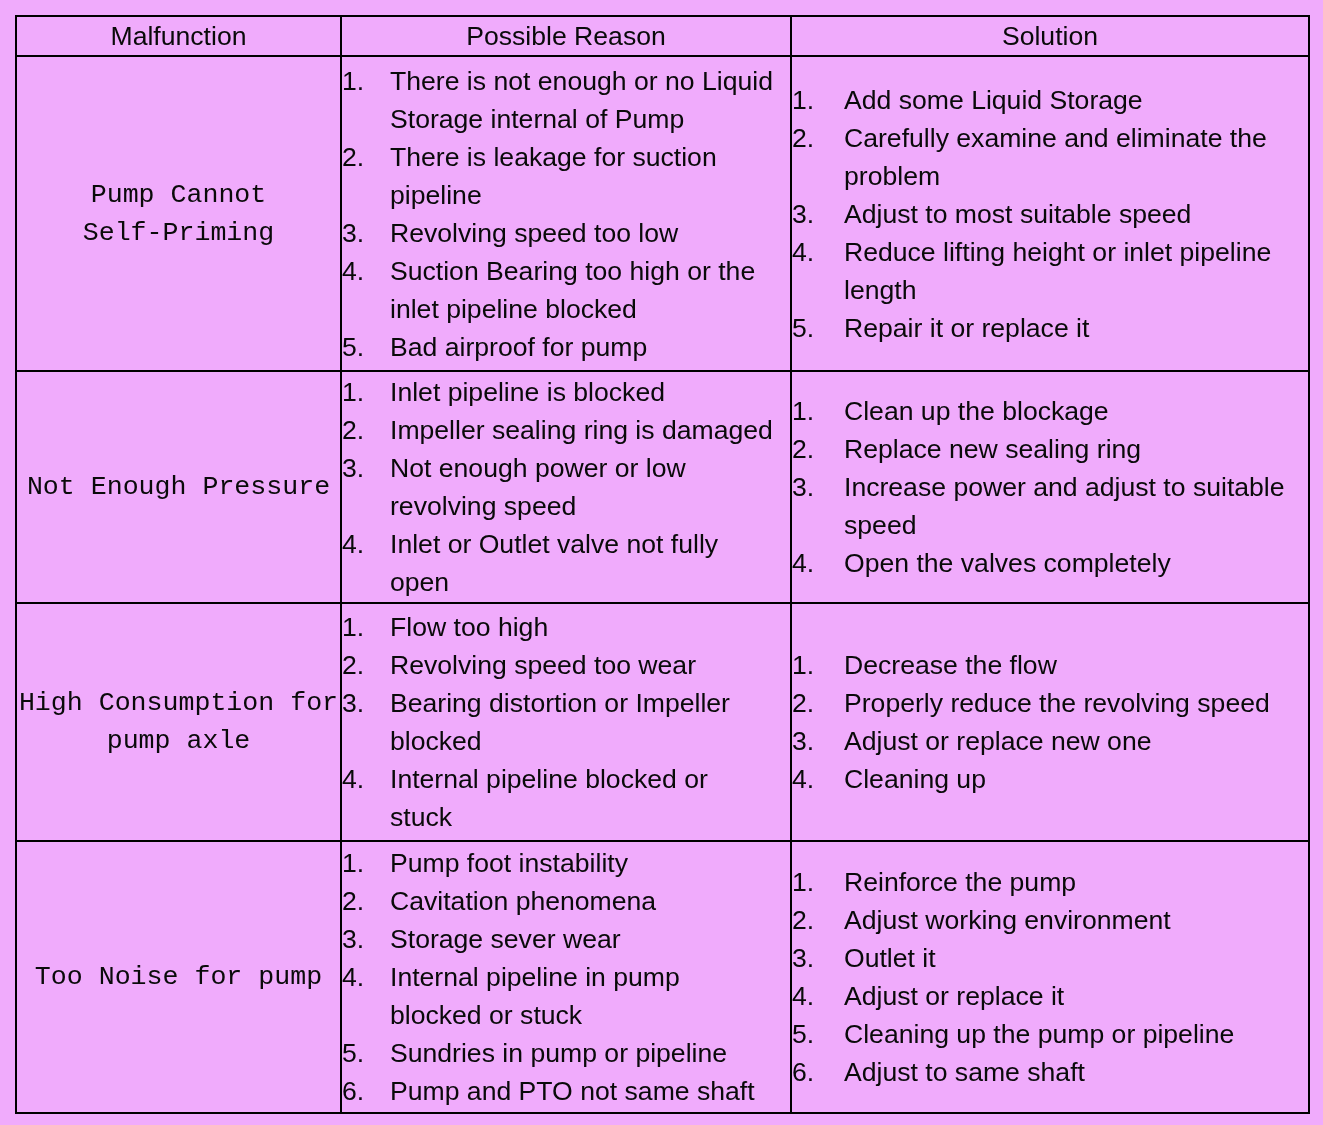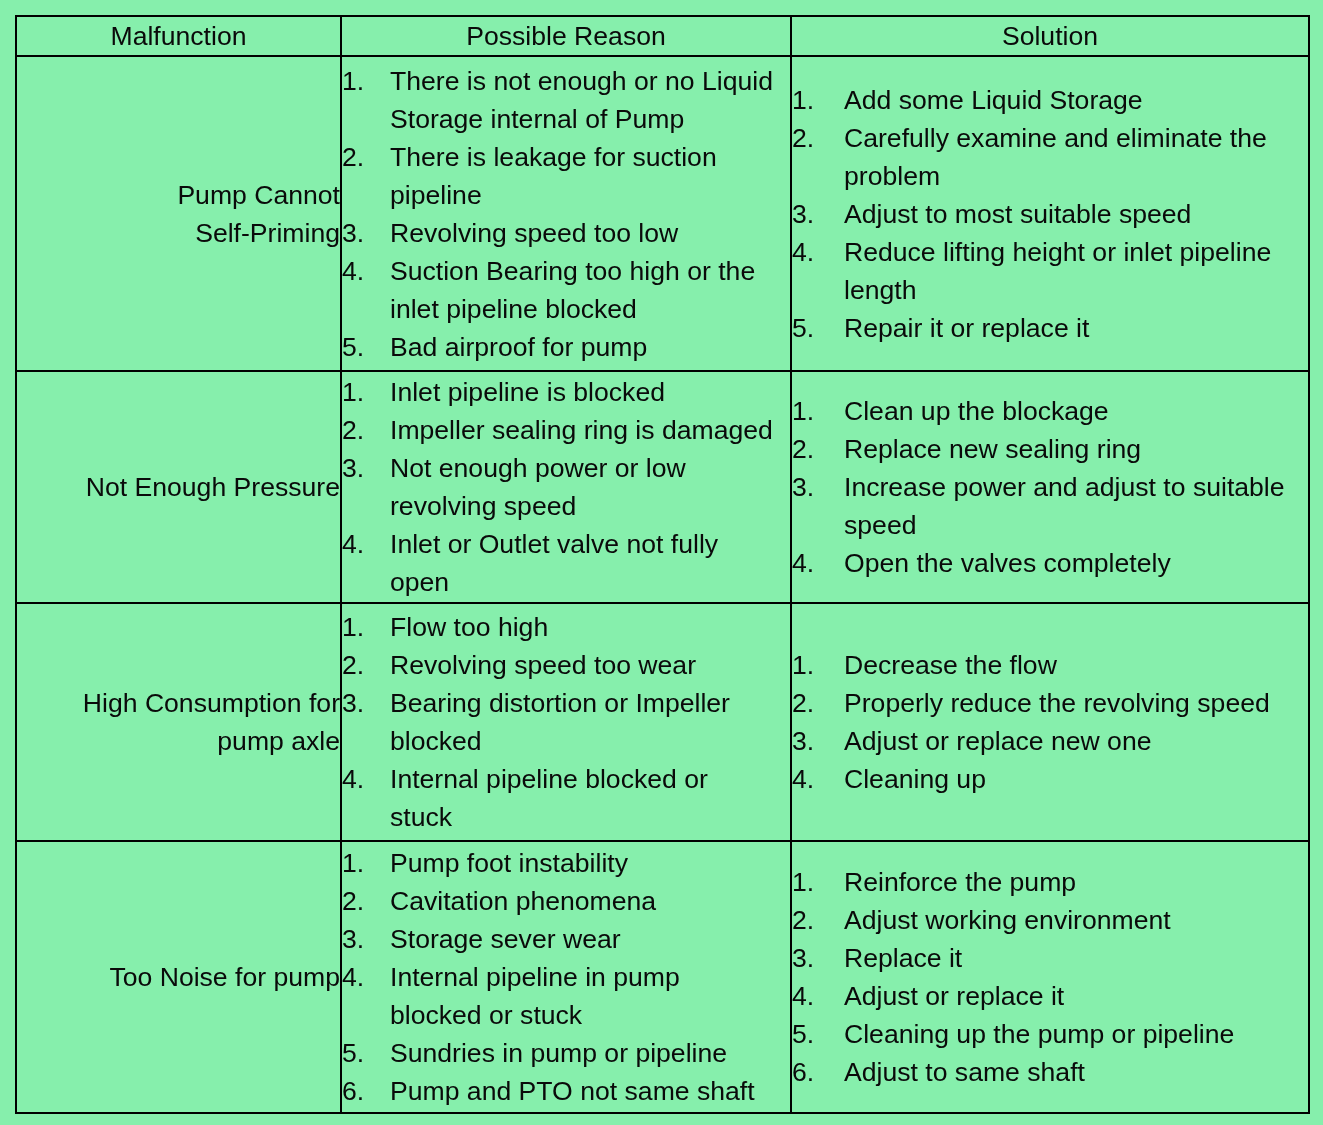--- a/index.html
+++ b/index.html
@@ -7,21 +7,21 @@
     padding: 0;
     background: #ffffff;
     font-family: "Liberation Sans", "DejaVu Sans", sans-serif;
     color: #0a0a0a;
   }
   .page {
     width: 1323px;
     height: 1125px;
     box-sizing: border-box;
     padding: 15px;
-    background: #86efac;
+    background: #f0abfc;
   }
   table.trouble {
     border-collapse: collapse;
     table-layout: fixed;
     width: 1293px;
     font-size: 26.6px;
     line-height: 38px;
   }
   table.trouble col.c1 { width: 325px; }
   table.trouble col.c2 { width: 450px; }
@@ -35,22 +35,23 @@
   table.trouble th {
     font-weight: normal;
     text-align: center;
     height: 40px;
   }
   tr.r1 { height: 315px; }
   tr.r2 { height: 232px; }
   tr.r3 { height: 238px; }
   tr.r4 { height: 272px; }
   td.malf {
-    text-align: right;
+    text-align: center;
     white-space: pre-line;
+    font-family: Liberation Mono, monospace;
   }
   td.reasons  { padding: 4px 2px 4px 12px; }
   td.solutions{ padding: 4px 2px 4px 20px; }
   .list {
     display: flex;
     flex-direction: column;
   }
   .li {
     display: flex;
     align-items: flex-start;
@@ -268,21 +269,21 @@
               <div class="li">
                 <span class="num">1.</span>
                 <span class="txt">Reinforce the pump</span>
               </div>
               <div class="li">
                 <span class="num">2.</span>
                 <span class="txt">Adjust working environment</span>
               </div>
               <div class="li">
                 <span class="num">3.</span>
-                <span class="txt">Replace it</span>
+                <span class="txt">Outlet it</span>
               </div>
               <div class="li">
                 <span class="num">4.</span>
                 <span class="txt">Adjust or replace it</span>
               </div>
               <div class="li">
                 <span class="num">5.</span>
                 <span class="txt">Cleaning up the pump or pipeline</span>
               </div>
               <div class="li">

